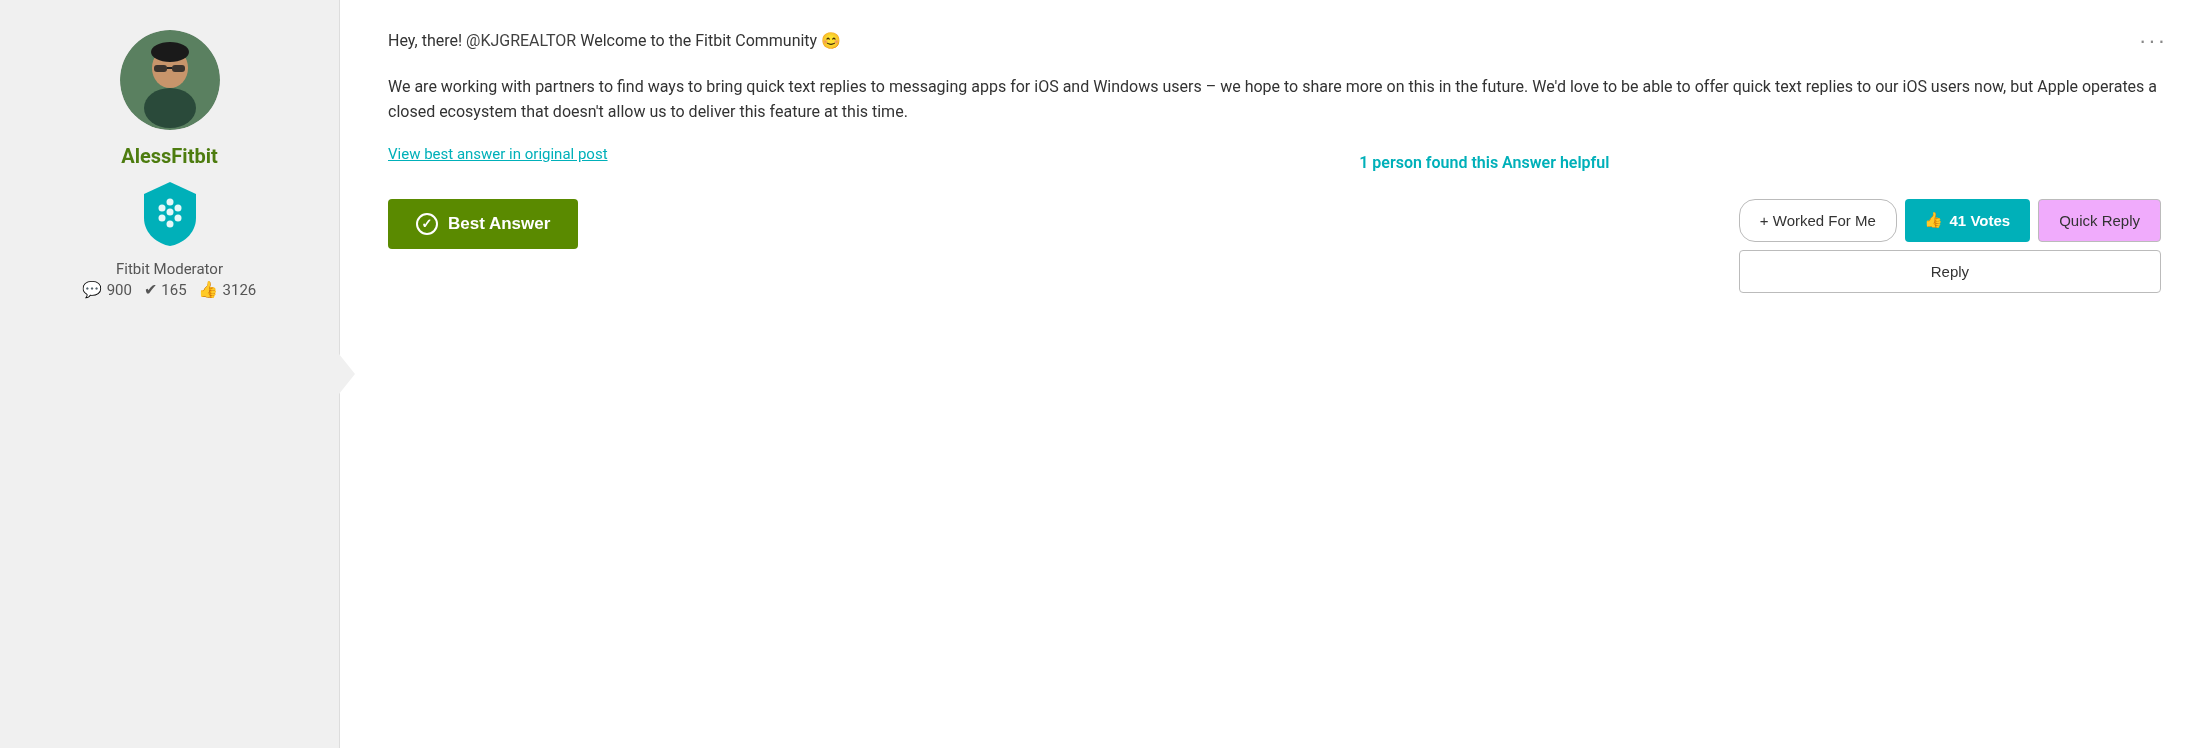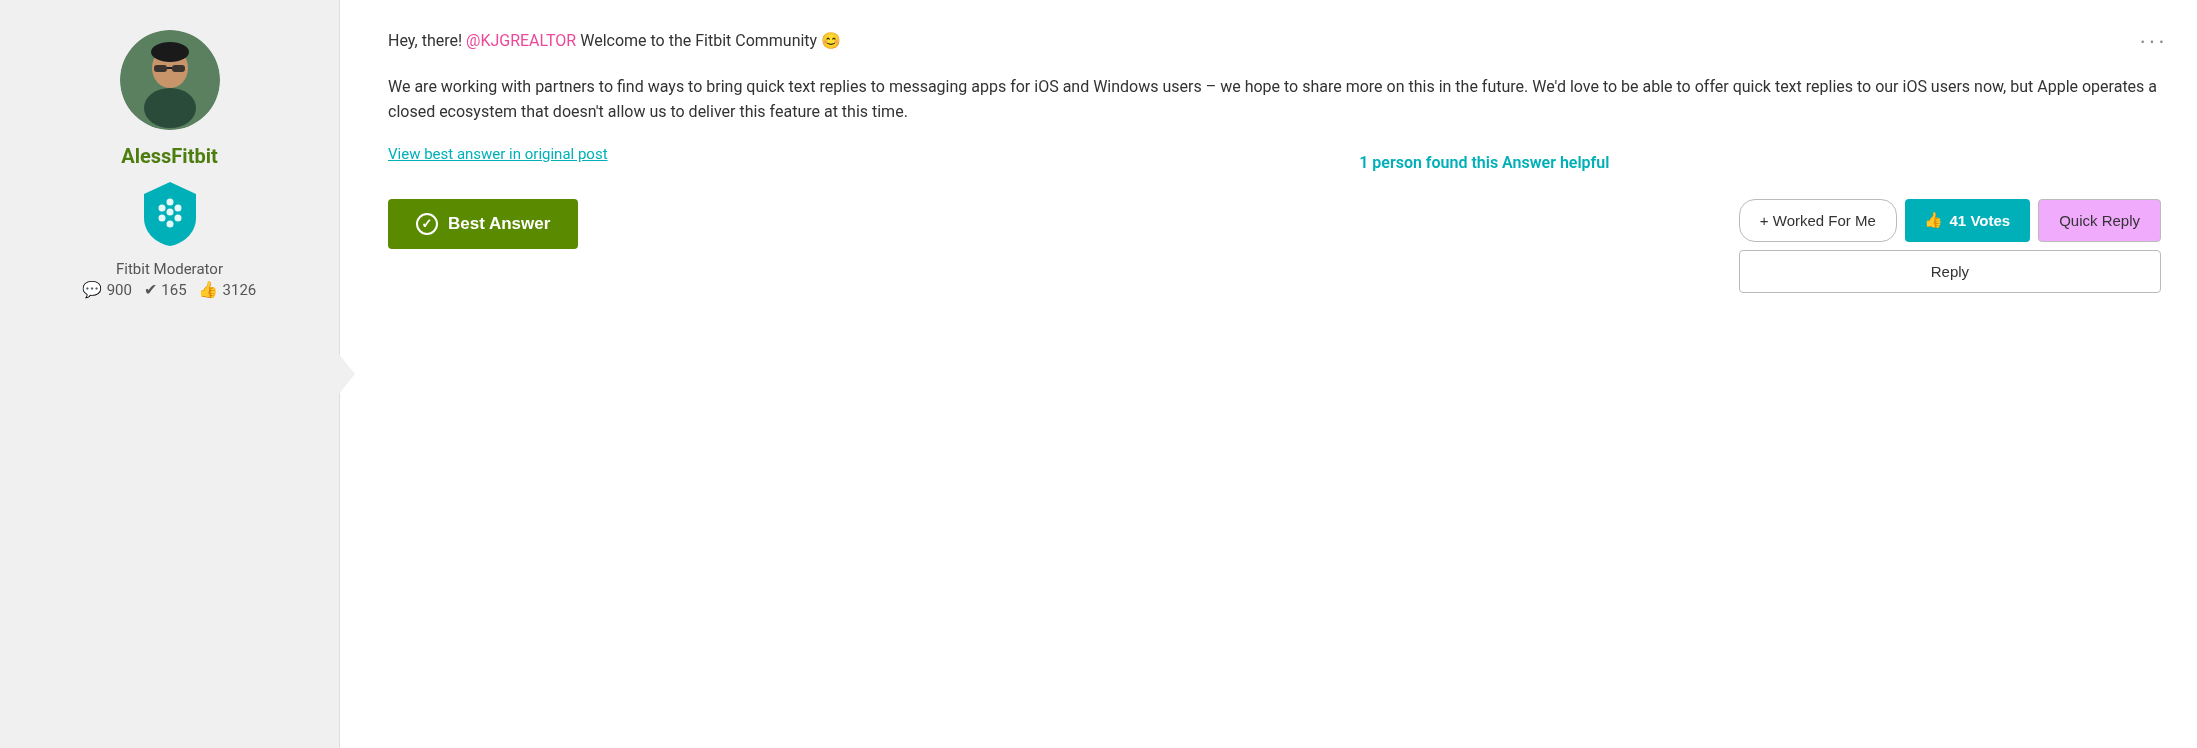--- a/index.html
+++ b/index.html
@@ -115,21 +115,21 @@
     }
 
     .post-body {
       color: #333;
       font-size: 16px;
       line-height: 1.6;
       margin-bottom: 18px;
     }
 
     .post-body .mention {
-      color: #ec4899;
+      color: #404040;
       text-decoration: none;
     }
 
     .post-body .link {
       color: #00b0b9;
       text-decoration: underline;
       cursor: pointer;
     }
 
     .post-paragraph {

